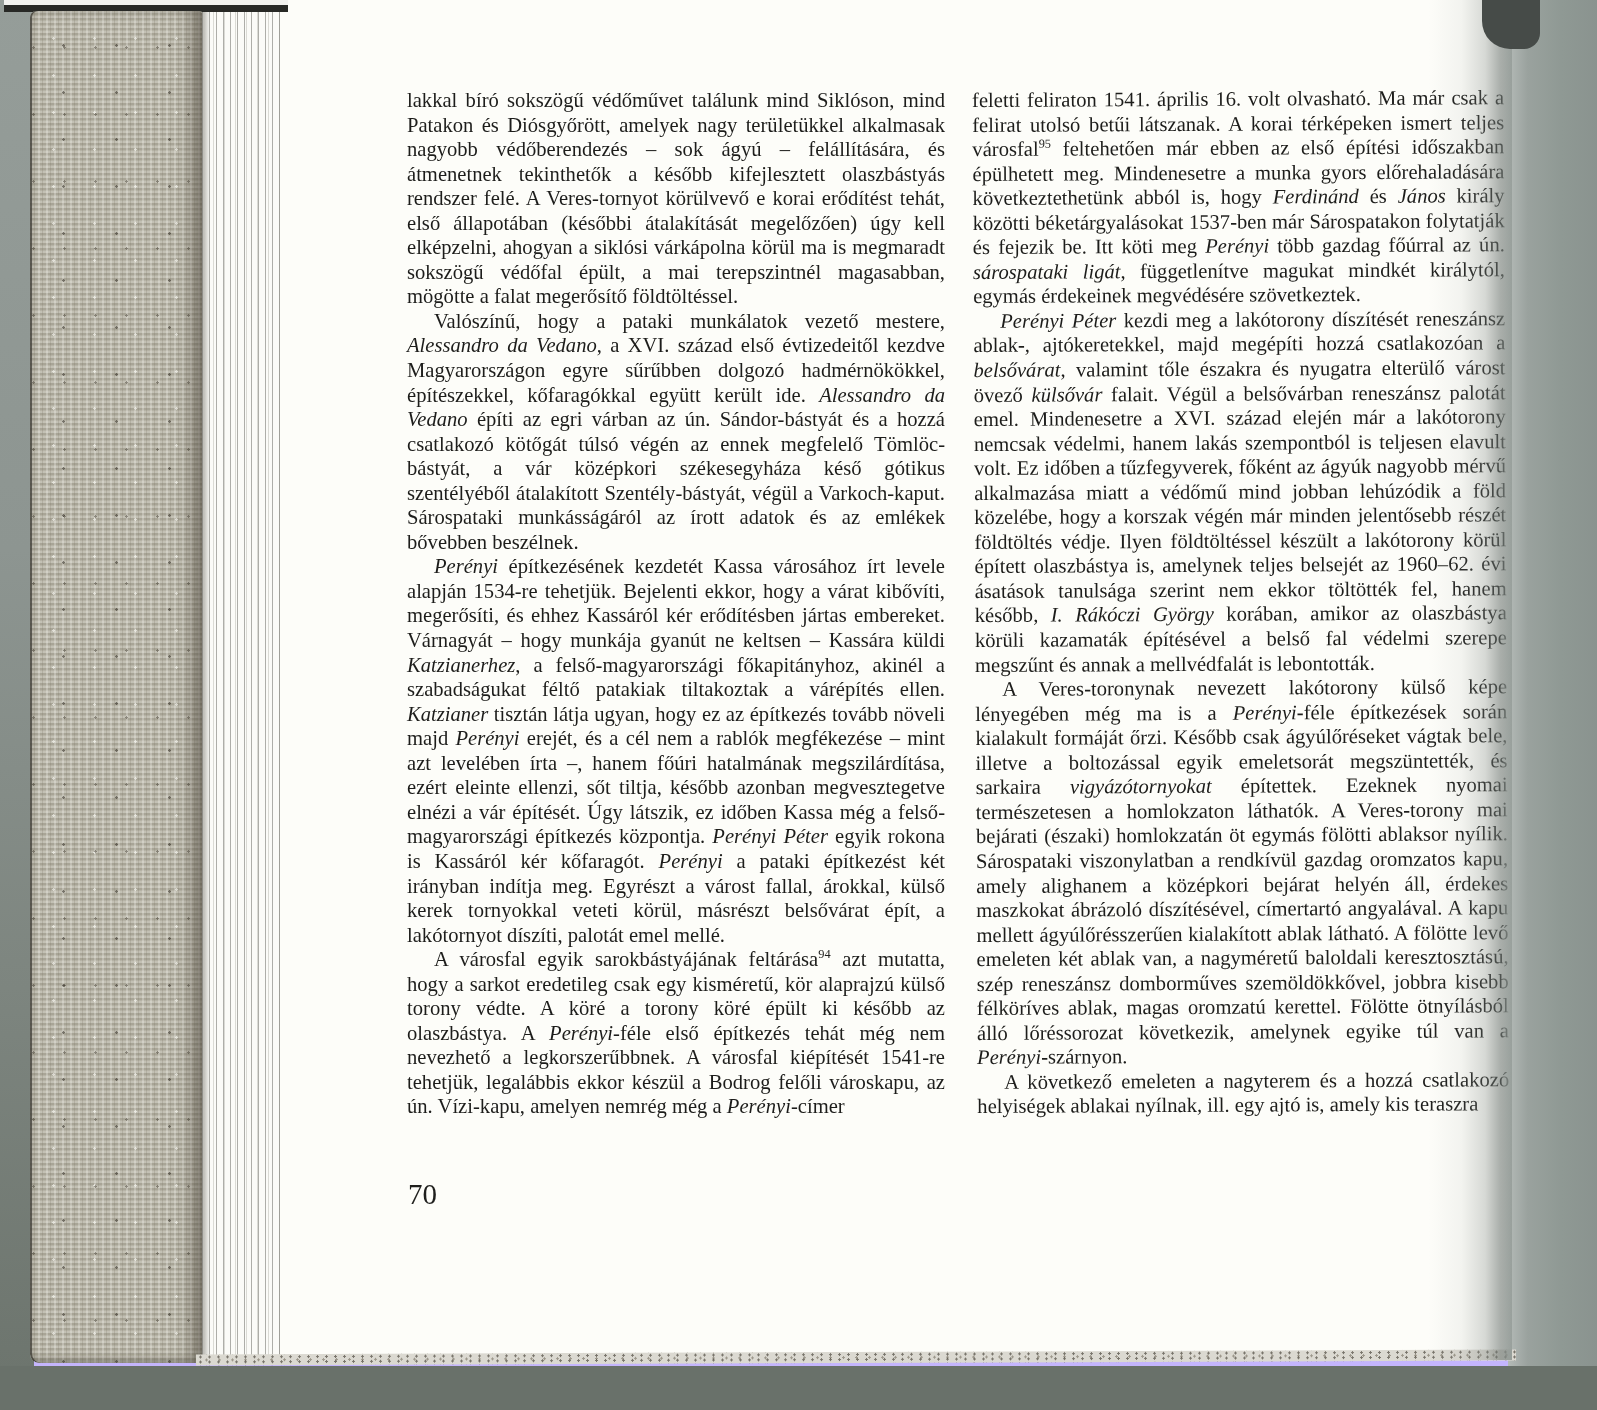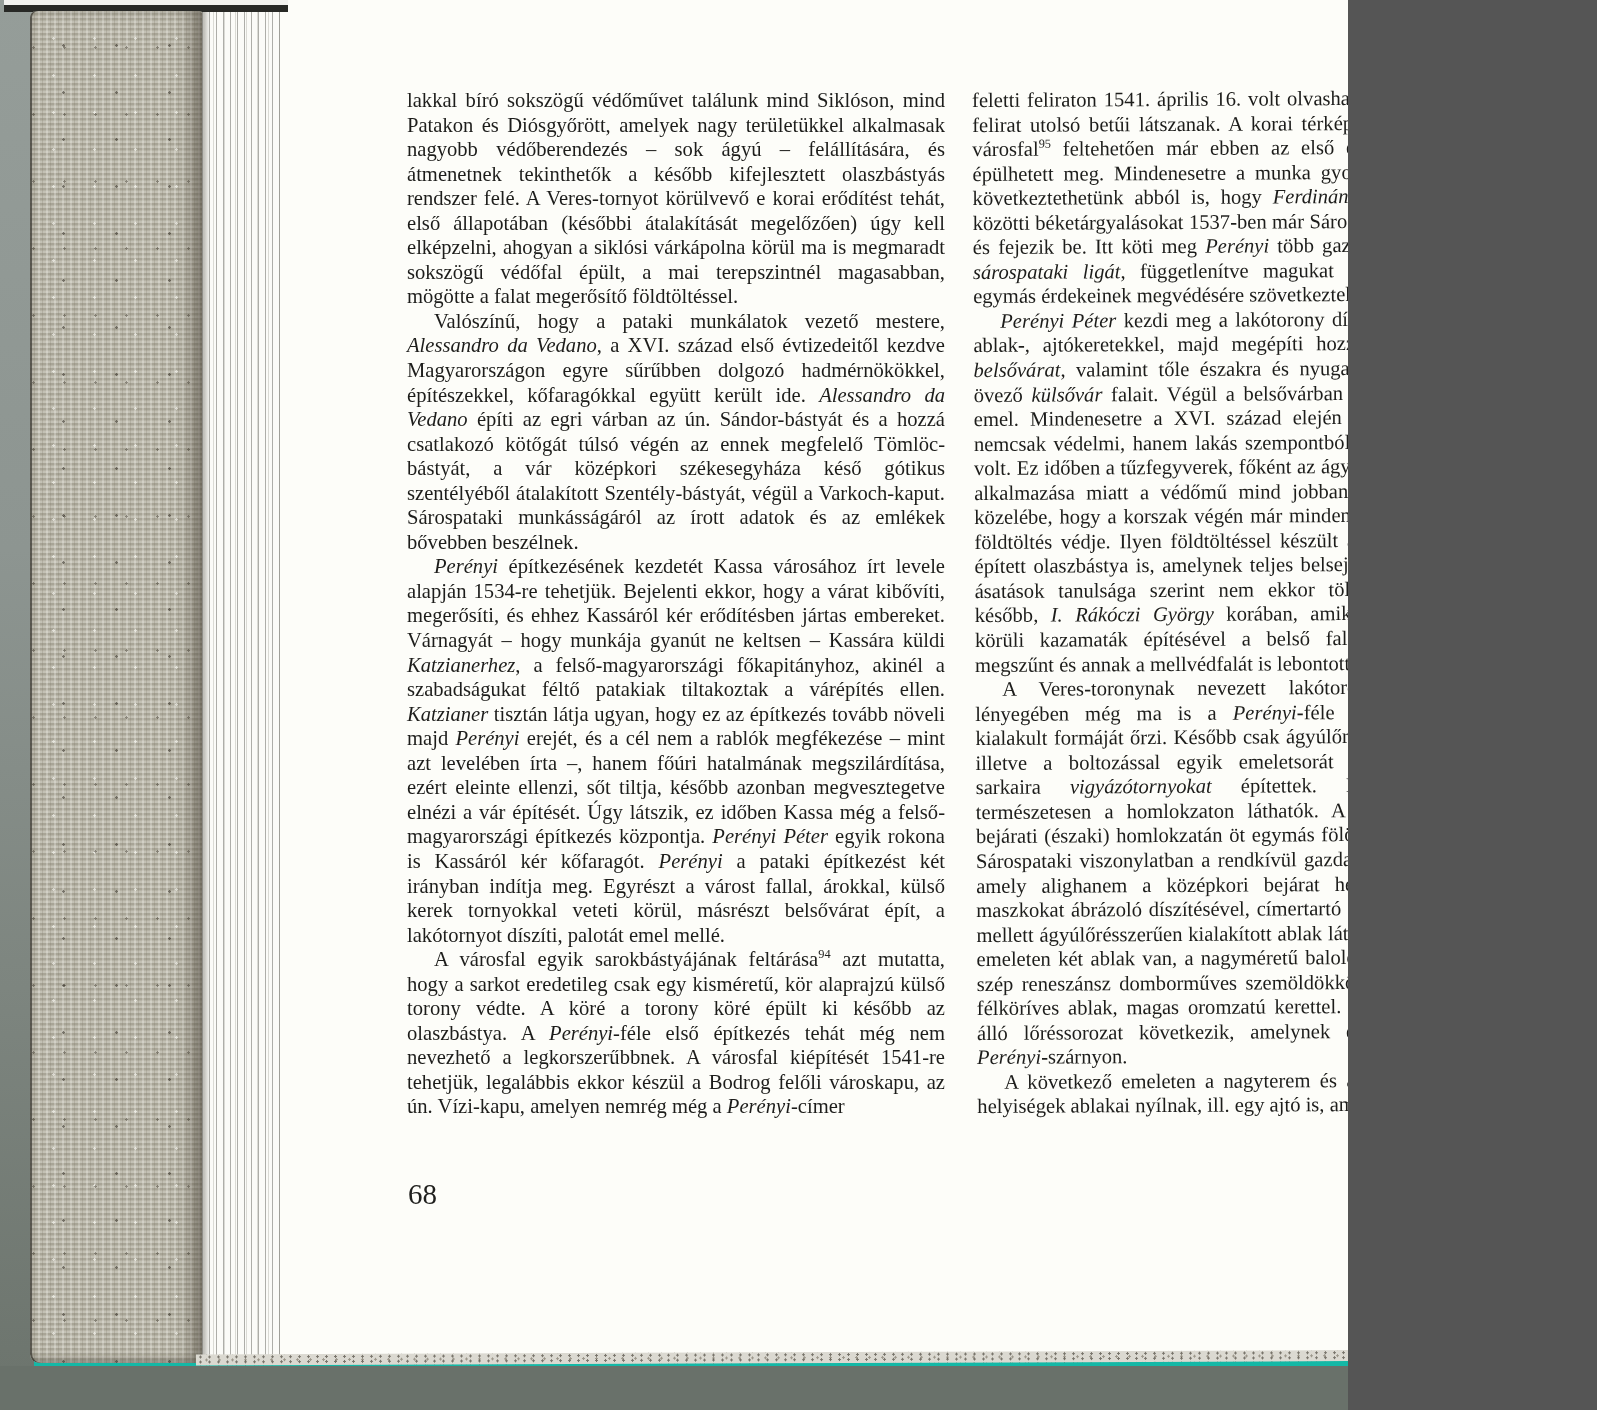--- a/index.html
+++ b/index.html
@@ -1,18 +1,18 @@
 <!DOCTYPE html>
 <html><head>
 <meta charset="utf-8">
 <style>
   html,body { margin:0; padding:0; background:#555; }
   .scene {
-    position:relative; width:1348px; height:1410px; overflow:hidden;
-    background:#14b8a6;
+    position:relative; width:1597px; height:1410px; overflow:hidden;
+    background:#c4b5fd;
     font-family:"Liberation Serif", serif;
   }
   
   .bg-left {
     position:absolute; left:0; top:0; width:34px; height:1372px; z-index:0;
     background:linear-gradient(180deg,#959d99 0%,#8d9591 40%,#7d857f 72%,#6d756e 100%);
   }
   .bg-right {
     position:absolute; left:1508px; top:0; width:89px; height:1372px; z-index:0;
     background:linear-gradient(90deg,#b4bab7 0%,#9aa29e 22%,#8f9994 60%,#8a938f 100%);
@@ -120,19 +120,19 @@
       <p class="para indent"><span class="i">Perényi</span><span> építkezésének kezdetét Kassa városához írt levele alapján 1534-re tehetjük. Bejelenti ekkor, hogy a várat kibővíti, megerősíti, és ehhez Kassáról kér erődítésben jártas embereket. Várnagyát – hogy munkája gyanút ne keltsen – Kassára küldi </span><span class="i">Katzianerhez</span><span>, a felső-magyarországi főkapitányhoz, akinél a szabadságukat féltő patakiak tiltakoztak a várépítés ellen. </span><span class="i">Katzianer</span><span> tisztán látja ugyan, hogy ez az építkezés tovább növeli majd </span><span class="i">Perényi</span><span> erejét, és a cél nem a rablók megfékezése – mint azt levelében írta –, hanem főúri hatalmának megszilárdítása, ezért eleinte ellenzi, sőt tiltja, később azonban megvesztegetve elnézi a vár építését. Úgy látszik, ez időben Kassa még a felső-magyarországi építkezés központja. </span><span class="i">Perényi Péter</span><span> egyik rokona is Kassáról kér kőfaragót. </span><span class="i">Perényi</span><span> a pataki építkezést két irányban indítja meg. Egyrészt a várost fallal, árokkal, külső kerek tornyokkal veteti körül, másrészt belsővárat épít, a lakótornyot díszíti, palotát emel mellé.</span></p>
       <p class="para indent"><span>A városfal egyik sarokbástyájának feltárása</span><sup>94</sup><span> azt mutatta, hogy a sarkot eredetileg csak egy kisméretű, kör alaprajzú külső torony védte. A köré a torony köré épült ki később az olaszbástya. A </span><span class="i">Perényi</span><span>-féle első építkezés tehát még nem nevezhető a legkorszerűbbnek. A városfal kiépítését 1541-re tehetjük, legalábbis ekkor készül a Bodrog felőli városkapu, az ún. Vízi-kapu, amelyen nemrég még a </span><span class="i">Perényi</span><span>-címer</span></p>
     </div>
   <div class="column col-right">
       <p class="para"><span>feletti feliraton 1541. április 16. volt olvasható. Ma már csak a felirat utolsó betűi látszanak. A korai térképeken ismert teljes városfal</span><sup>95</sup><span> feltehetően már ebben az első építési időszakban épülhetett meg. Mindenesetre a munka gyors előrehaladására következtethetünk abból is, hogy </span><span class="i">Ferdinánd</span><span> és </span><span class="i">János</span><span> király közötti béketárgyalásokat 1537-ben már Sárospatakon folytatják és fejezik be. Itt köti meg </span><span class="i">Perényi</span><span> több gazdag főúrral az ún. </span><span class="i">sárospataki ligát</span><span>, függetlenítve magukat mindkét királytól, egymás érdekeinek megvédésére szövetkeztek.</span></p>
       <p class="para indent"><span class="i">Perényi Péter</span><span> kezdi meg a lakótorony díszítését reneszánsz ablak-, ajtókeretekkel, majd megépíti hozzá csatlakozóan a </span><span class="i">belsővárat</span><span>, valamint tőle északra és nyugatra elterülő várost övező </span><span class="i">külsővár</span><span> falait. Végül a belsővárban reneszánsz palotát emel. Mindenesetre a XVI. század elején már a lakótorony nemcsak védelmi, hanem lakás szempontból is teljesen elavult volt. Ez időben a tűzfegyverek, főként az ágyúk nagyobb mérvű alkalmazása miatt a védőmű mind jobban lehúzódik a föld közelébe, hogy a korszak végén már minden jelentősebb részét földtöltés védje. Ilyen földtöltéssel készült a lakótorony körül épített olaszbástya is, amelynek teljes belsejét az 1960–62. évi ásatások tanulsága szerint nem ekkor töltötték fel, hanem később, </span><span class="i">I. Rákóczi György</span><span> korában, amikor az olaszbástya körüli kazamaták építésével a belső fal védelmi szerepe megszűnt és annak a mellvédfalát is lebontották.</span></p>
       <p class="para indent"><span>A Veres-toronynak nevezett lakótorony külső képe lényegében még ma is a </span><span class="i">Perényi</span><span>-féle építkezések során kialakult formáját őrzi. Később csak ágyúlőréseket vágtak bele, illetve a boltozással egyik emeletsorát megszüntették, és sarkaira </span><span class="i">vigyázótornyokat</span><span> építettek. Ezeknek nyomai természetesen a homlokzaton láthatók. A Veres-torony mai bejárati (északi) homlokzatán öt egymás fölötti ablaksor nyílik. Sárospataki viszonylatban a rendkívül gazdag oromzatos kapu, amely alighanem a középkori bejárat helyén áll, érdekes maszkokat ábrázoló díszítésével, címertartó angyalával. A kapu mellett ágyúlőrésszerűen kialakított ablak látható. A fölötte levő emeleten két ablak van, a nagyméretű baloldali keresztosztású, szép reneszánsz domborműves szemöldökkővel, jobbra kisebb félköríves ablak, magas oromzatú kerettel. Fölötte ötnyílásból álló lőréssorozat következik, amelynek egyike túl van a </span><span class="i">Perényi</span><span>-szárnyon.</span></p>
       <p class="para indent"><span>A következő emeleten a nagyterem és a hozzá csatlakozó helyiségek ablakai nyílnak, ill. egy ajtó is, amely kis teraszra</span></p>
     </div>
 
-  <div class="page-number">68</div>
+  <div class="page-number">70</div>
 
   <div class="page-bottom-edge"></div>
   <div class="right-curve"></div>
   <div class="top-right-corner"></div>
   <div class="bg-bottom"></div>
 </div>
 
 </body></html>

